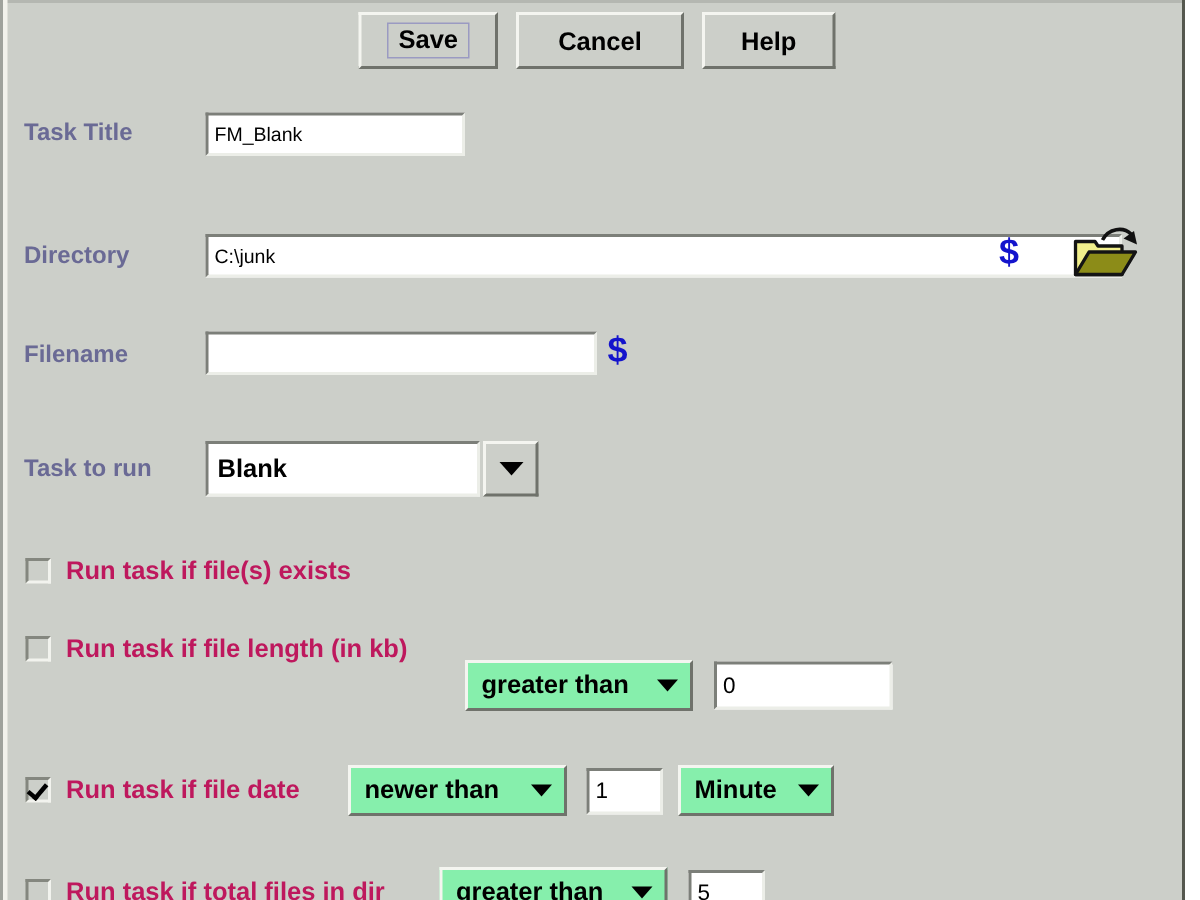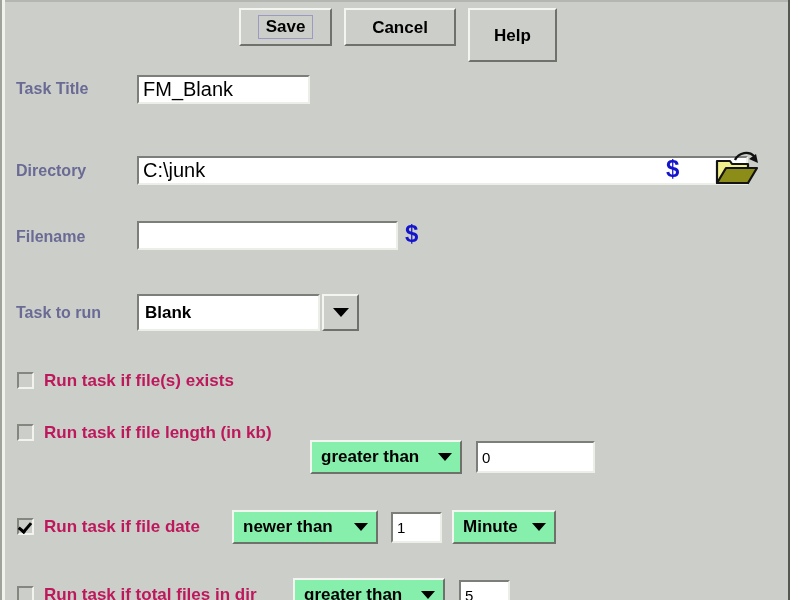--- a/index.html
+++ b/index.html
@@ -92,21 +92,21 @@
   
   .tfield {
     position: absolute;
     background: #ffffff;
     box-sizing: border-box;
     border-top: 2px solid #7c7f79;
     border-left: 2px solid #7c7f79;
     border-right: 2px solid #eceee8;
     border-bottom: 2px solid #eceee8;
     font-family: "Liberation Sans", sans-serif;
-    font-size: 20px;
+    font-size: 13px;
     color: #000000;
     padding: 0 0 0 4px;
     display: flex;
     align-items: center;
     overflow: hidden;
     white-space: nowrap;
   }
   .tfield.small { font-size: 15px; }
 
   
@@ -237,21 +237,21 @@
   <div class="btn" style="left:239px; top:8px; width:93px; height:38px;">
     <span class="focusring">
       <span>Save</span>
     </span>
   </div>
 
   <div class="btn" style="left:344px; top:8px; width:112px; height:38px;">
     <span>Cancel</span>
   </div>
 
-  <div class="btn" style="left:468px; top:8px; width:89px; height:54px;">
+  <div class="btn" style="left:468px; top:8px; width:89px; height:38px;">
     <span>Help</span>
   </div>
 
   <div class="flabel" style="left:16px; top:81px;">Task Title</div>
   <div class="tfield" style="left:137px; top:75px; width:173px; height:29px;">
     <span>FM_Blank</span>
   </div>
 
   <div class="flabel" style="left:16px; top:163px;">Directory</div>
   <div class="tfield" style="left:137px; top:156px; width:611px; height:29px;">

